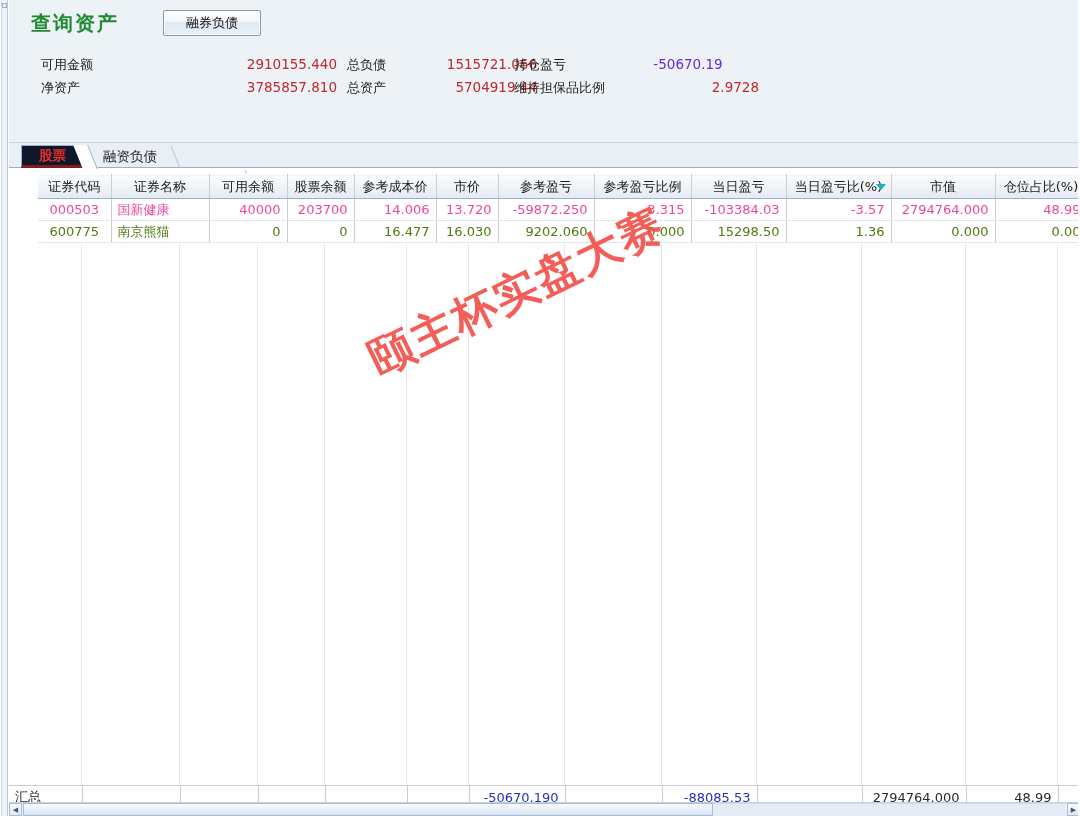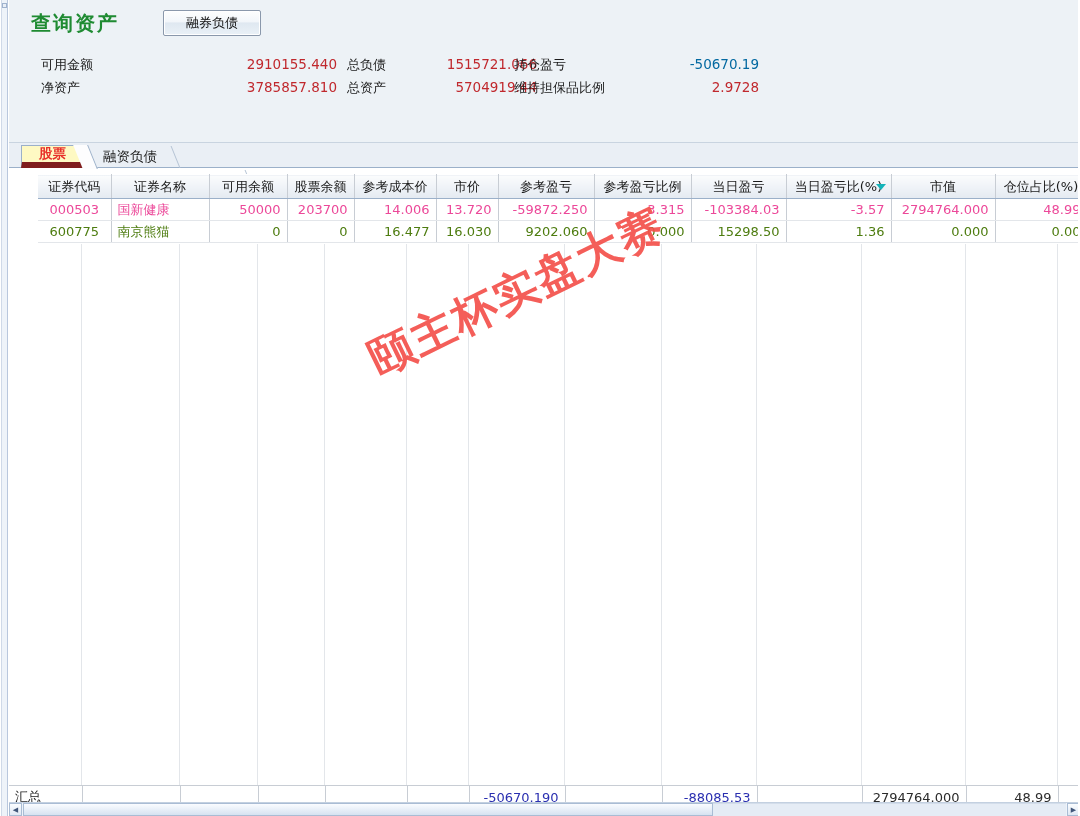--- a/index.html
+++ b/index.html
@@ -48,21 +48,21 @@
     box-shadow:inset 0 0 0 1px #ffffff;
     box-sizing:border-box;
     cursor:default;
   }
 
   .fields{position:absolute;left:8px;top:56px;width:100%;}
   .frow{height:23px;position:relative;}
   .fl{position:absolute;font-size:13px;color:#1b1b1b;white-space:nowrap;}
   .fv{position:absolute;font-size:13.5px;text-align:right;white-space:nowrap;}
   .red{color:#c0282d;}
-  .blue{color:#0369a1;}
+  .blue{color:#6d28d9;text-align:center;}
 
   
   .c1L{left:24px;}      .c1V{left:100px;width:220px;}
   .c2L{left:330px;}     .c2V{left:330px;width:190px;}
   .c3L{left:497px;}     .c3V{left:600px;width:142px;}
 
   .info-icon{
     display:inline-block;width:14px;height:14px;border-radius:50%;
     border:1px solid #7c8697;color:#5c6678;font-size:10px;line-height:13px;
     text-align:center;vertical-align:-2px;margin-left:5px;
@@ -81,22 +81,22 @@
     position:absolute;top:2px;height:23px;
     display:flex;align-items:center;justify-content:center;
     font-size:13.5px;box-sizing:border-box;white-space:nowrap;
     padding:0 10px 0 8px;
   }
   .tab .slant{
     position:absolute;right:-11px;top:-1px;width:12px;height:24px;
     background:linear-gradient(to bottom right,transparent 0,transparent 48%,#9bb0c9 48%,#9bb0c9 53%,transparent 53%);
   }
   .tab.active{
-    background:#fef9c3;color:#e8302a;font-weight:bold;
-    border:1px solid #9bb0c9;border-bottom:6px solid #7f1d1d;
+    background:#0f172a;color:#e8302a;font-weight:bold;
+    border:1px solid #9bb0c9;border-bottom:3px solid #7f1d1d;
     border-right:none;
     z-index:3;
   }
   .tab.active .slant{
     background:#fdfdfe;
     border-right:1px solid #9bb0c9;
     transform:skewX(22deg);
     right:-8px;width:14px;height:24px;top:-1px;
   }
   .tab.inactive{color:#1a1a1a;background:transparent;}
@@ -291,21 +291,21 @@
           <th class="ctr"><span>当日盈亏比(%)</span><span class="sort-tri"></span></th>
           <th class="ctr">市值</th>
           <th class="ctr">仓位占比(%)</th>
           <th class="ctr">交易市场</th>
         </tr>
       </thead>
       <tbody>
         <tr class="row-blue">
           <td class="ctr">000503</td>
           <td class="lft">国新健康</td>
-          <td class="num">50000</td>
+          <td class="num">40000</td>
           <td class="num">203700</td>
           <td class="num">14.006</td>
           <td class="num">13.720</td>
           <td class="num">-59872.250</td>
           <td class="num">-3.315</td>
           <td class="num">-103384.03</td>
           <td class="num">-3.57</td>
           <td class="num">2794764.000</td>
           <td class="num">48.99</td>
           <td class="lft">深圳A股</td>

